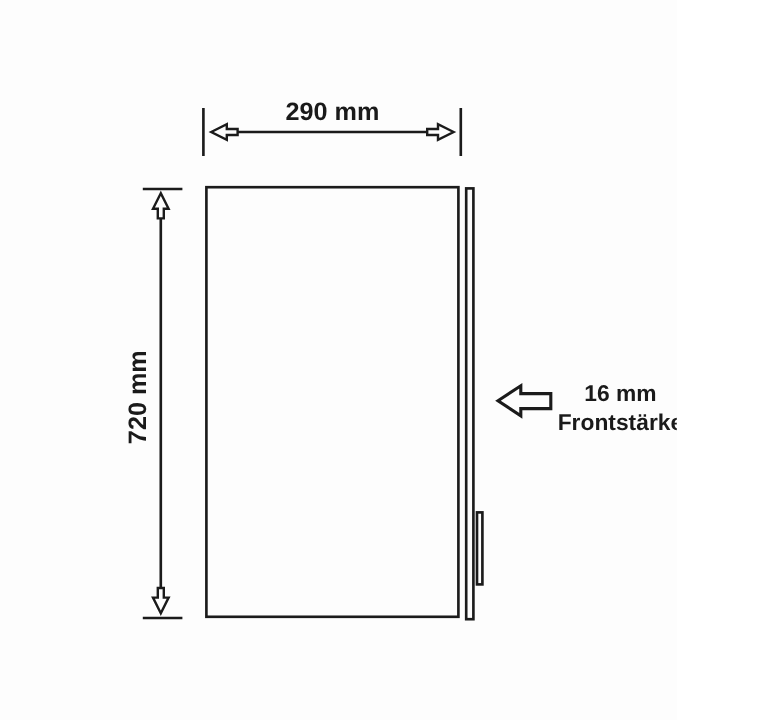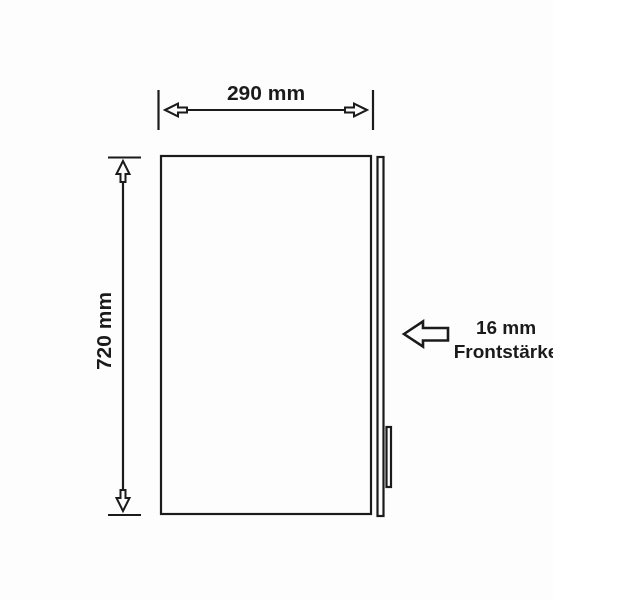--- a/index.html
+++ b/index.html
@@ -7,20 +7,21 @@
     padding: 0;
     background: #ffffff;
   }
   .stage {
     position: relative;
     width: 553px;
     height: 600px;
     background: #fdfdfd;
     overflow: hidden;
     font-family: "Liberation Sans", sans-serif;
+    padding-left: 11px;
   }
   svg { display: block; width: 631px; height: 600px; }
   .outline {
     fill: #fdfdfd;
     stroke: #1b1b1b;
     stroke-width: 2.2;
   }
   .dimline {
     stroke: #1b1b1b;
     stroke-width: 2.2;

